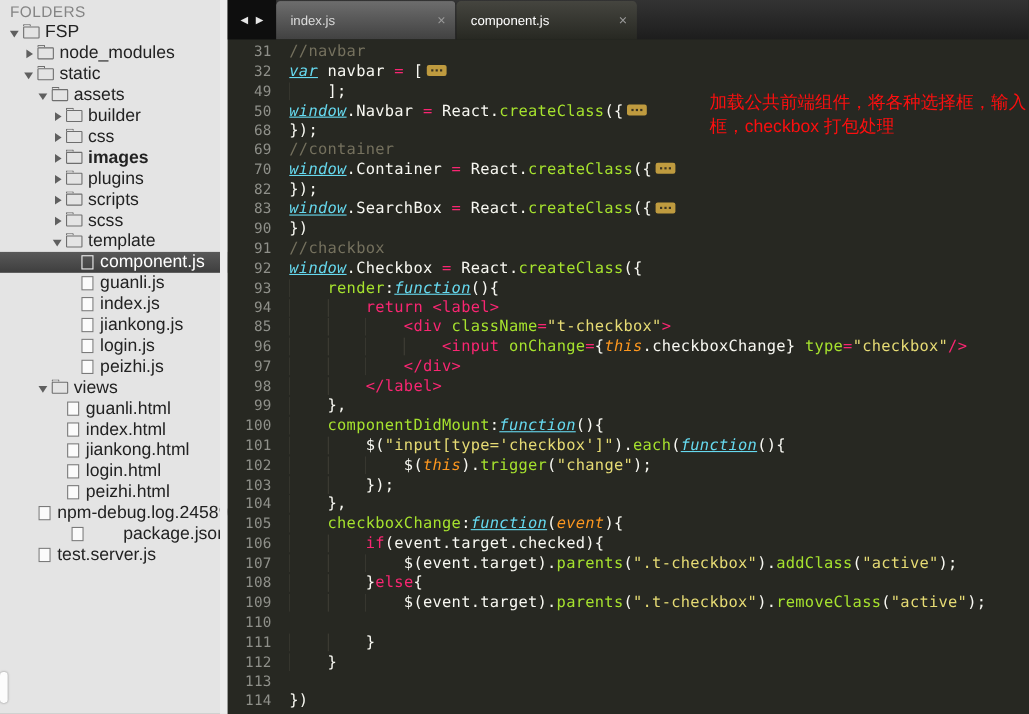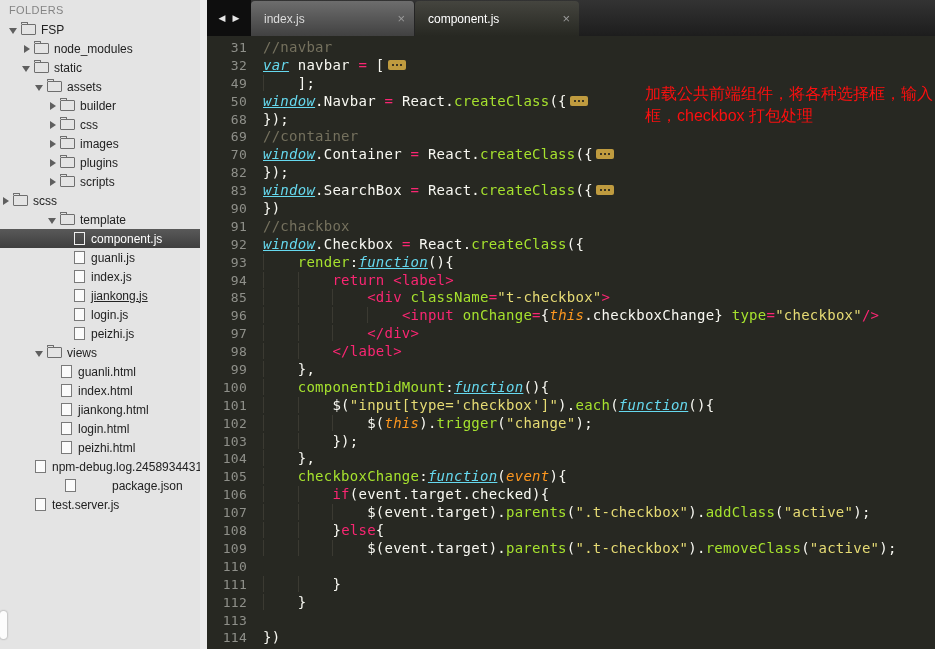--- a/index.html
+++ b/index.html
@@ -1,22 +1,22 @@
 <!DOCTYPE html>
 <html style="--editor-bg: #272822; --sidebar-bg: #e4e4e4; --selected-row-bg: #595959; --comment: #75715e; --keyword: #f92672; --storage: #66d9ef; --string: #e6db74; --function-call: #a6e22e; --parameter: #fd971f; --line-number: #8f908a; --annotation: #fb0f0f;"><head>
 <meta charset="utf-8">
 <style>
   html,body{margin:0;padding:0;}
   body{width:935px;height:649px;overflow:hidden;background:#272822;font-family:"Liberation Sans",sans-serif;}
   .app{position:relative;width:935px;height:649px;}
 
   
   .sidebar{position:absolute;left:0;top:0;width:207px;height:649px;background:var(--sidebar-bg,#e4e4e4);overflow:hidden;}
-  .folders-header{height:20px;line-height:20px;padding-left:9px;font-size:11px;color:#848484;letter-spacing:.4px;}
-  .tree-row{height:19px;display:flex;align-items:center;font-size:12px;color:#222;white-space:nowrap;cursor:default;}
+  .folders-header{height:20px;line-height:20px;padding-left:9px;font-size:14px;color:#848484;letter-spacing:.4px;}
+  .tree-row{height:19px;display:flex;align-items:center;font-size:16px;color:#222;white-space:nowrap;cursor:default;}
   .tree-row.selected{background:linear-gradient(var(--selected-row-bg,#595959),#3e3e3e);color:#fff;}
   .tri{flex:none;width:12px;height:10px;position:relative;}
   .tri.closed::before{content:"";position:absolute;left:3px;top:1px;border-top:4px solid transparent;border-bottom:4px solid transparent;border-left:6px solid #5f5f5f;}
   .tri.open::before{content:"";position:absolute;left:1px;top:3px;border-left:4px solid transparent;border-right:4px solid transparent;border-top:6px solid #5f5f5f;}
   .tri.spacer{width:12px;}
   .folder-ic{flex:none;width:13px;height:9px;border:1px solid #6e6e6e;border-radius:1px;margin:0 5px 0 1px;position:relative;background:transparent;}
   .folder-ic::before{content:"";position:absolute;top:-3px;left:-1px;width:5px;height:1px;border:1px solid #6e6e6e;border-bottom:0;border-radius:1px 1px 0 0;}
   .file-ic{flex:none;width:9px;height:11px;border:1px solid #7a7a7a;background:#fbfbfb;margin:0 6px 0 2px;}
   .tree-row.selected .file-ic{background:transparent;border-color:#efefef;}
   .sidebar-scroll-track{position:absolute;right:0;top:0;width:7px;height:649px;background:#ececec;}
@@ -84,36 +84,36 @@
         <div class="tree-row" style="padding-left: 47px;">
           <span class="tri closed"></span>
           <span class="folder-ic"></span>
           <span class="tree-label">builder</span>
         </div>
         <div class="tree-row" style="padding-left: 47px;">
           <span class="tri closed"></span>
           <span class="folder-ic"></span>
           <span class="tree-label">css</span>
         </div>
-        <div class="tree-row" style="padding-left: 47px;">
+        <div class="tree-row" style="padding-left: 47px; font-weight: bold;">
           <span class="tri closed"></span>
           <span class="folder-ic"></span>
           <span class="tree-label">images</span>
         </div>
         <div class="tree-row" style="padding-left: 47px;">
           <span class="tri closed"></span>
           <span class="folder-ic"></span>
           <span class="tree-label">plugins</span>
         </div>
         <div class="tree-row" style="padding-left: 47px;">
           <span class="tri closed"></span>
           <span class="folder-ic"></span>
           <span class="tree-label">scripts</span>
         </div>
-        <div class="tree-row" style=" text-align: center;">
+        <div class="tree-row" style="padding-left: 47px; text-align: center;">
           <span class="tri closed"></span>
           <span class="folder-ic"></span>
           <span class="tree-label">scss</span>
         </div>
         <div class="tree-row" style="padding-left: 47px;">
           <span class="tri open"></span>
           <span class="folder-ic"></span>
           <span class="tree-label">template</span>
         </div>
         <div class="tree-row selected" style="padding-left: 60px;">
@@ -124,21 +124,21 @@
         <div class="tree-row" style="padding-left: 60px;">
           <span class="tri spacer"></span>
           <span class="file-ic"></span>
           <span class="tree-label">guanli.js</span>
         </div>
         <div class="tree-row" style="padding-left: 60px;">
           <span class="tri spacer"></span>
           <span class="file-ic"></span>
           <span class="tree-label">index.js</span>
         </div>
-        <div class="tree-row" style="padding-left: 60px; text-decoration: underline;">
+        <div class="tree-row" style="padding-left: 60px;">
           <span class="tri spacer"></span>
           <span class="file-ic"></span>
           <span class="tree-label">jiankong.js</span>
         </div>
         <div class="tree-row" style="padding-left: 60px;">
           <span class="tri spacer"></span>
           <span class="file-ic"></span>
           <span class="tree-label">login.js</span>
         </div>
         <div class="tree-row" style="padding-left: 60px;">

